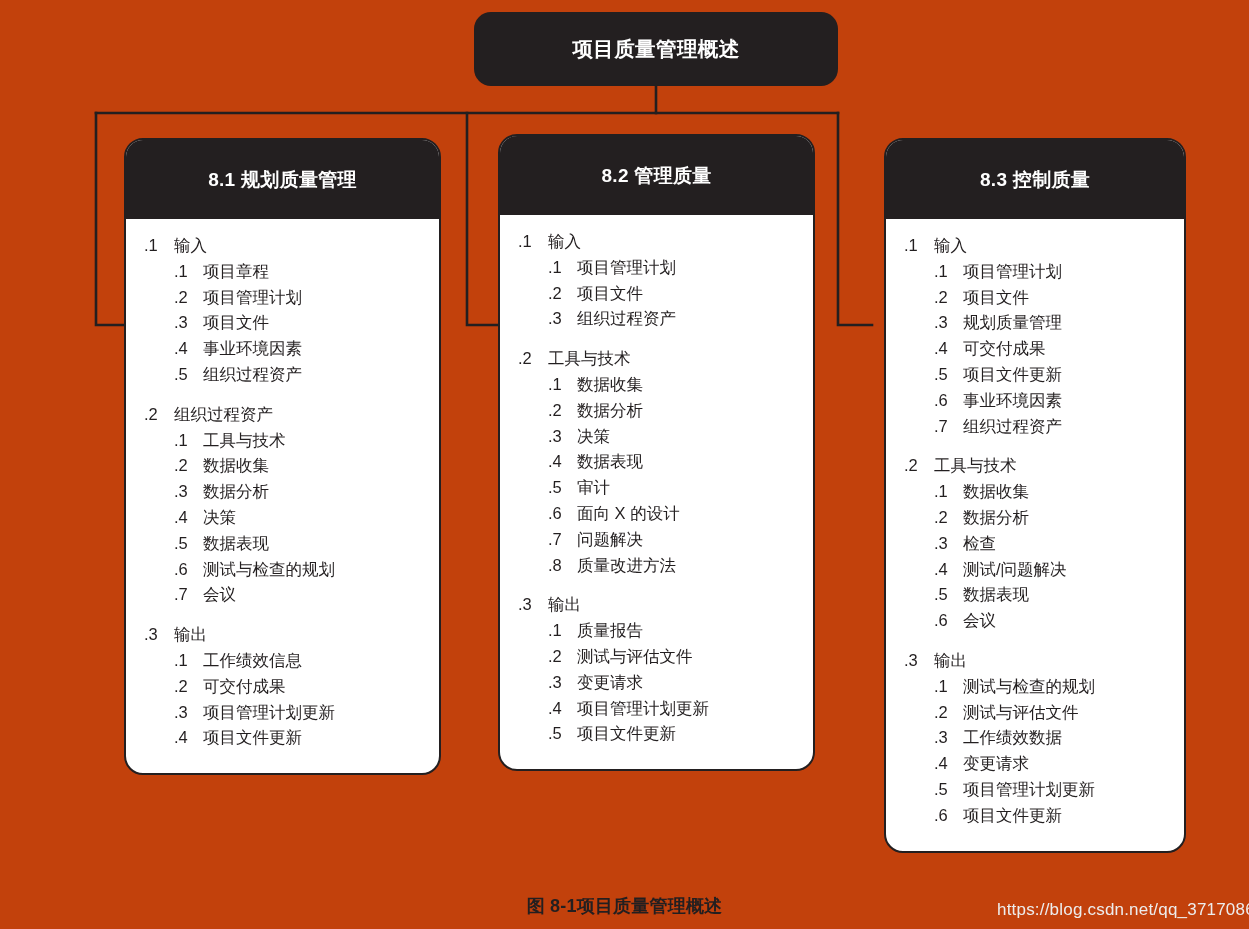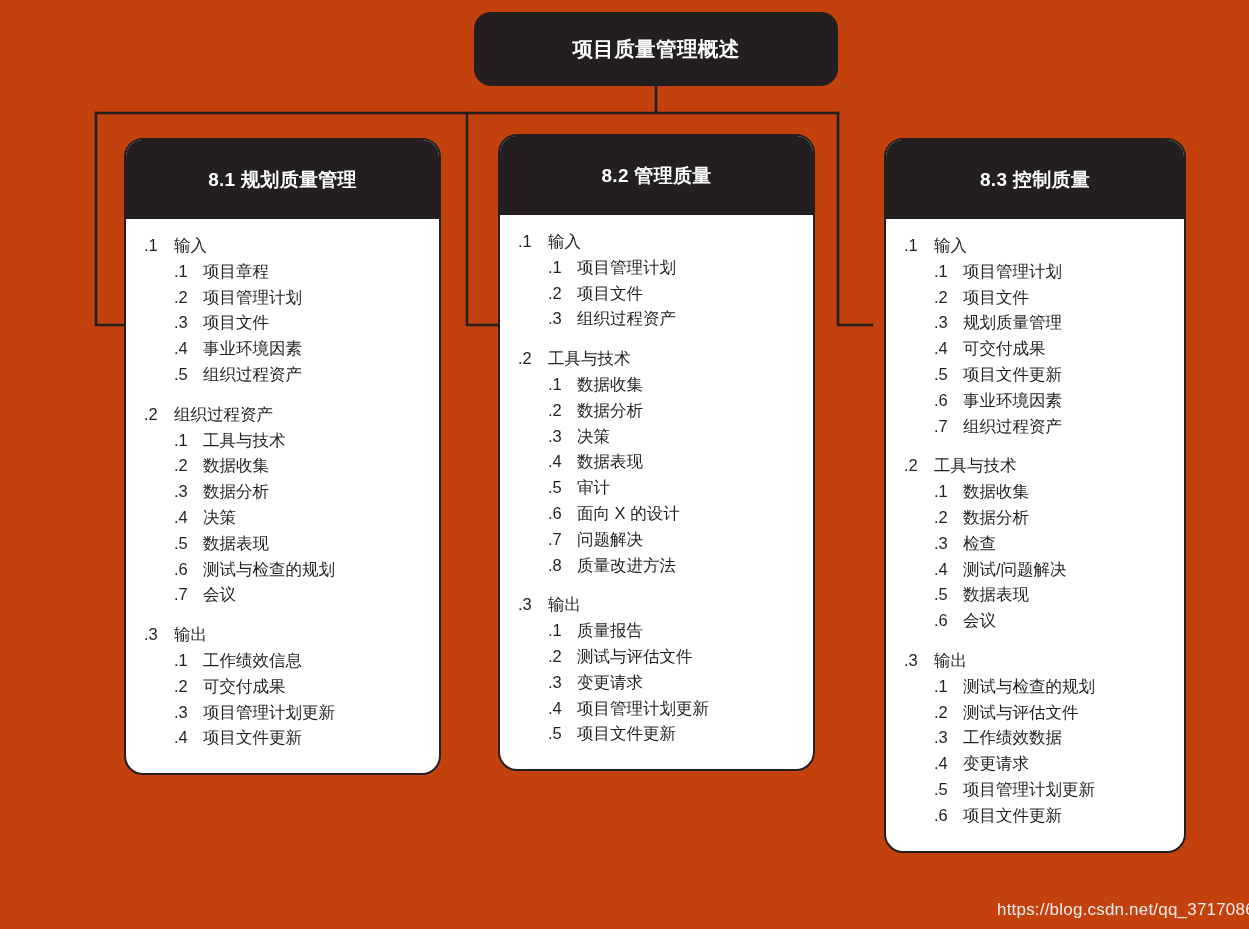--- a/index.html
+++ b/index.html
@@ -436,16 +436,17 @@
             <span class="label">项目管理计划更新</span>
           </div>
           <div class="row lvl2">
             <span class="num">.6</span>
             <span class="label">项目文件更新</span>
           </div>
         </div>
       </div>
   </div>
 
+  <div class="caption">图 8-1项目质量管理概述</div>
 
   <div class="watermark">https://blog.csdn.net/qq_37170865</div>
 
 </div>
 
 </body></html>

